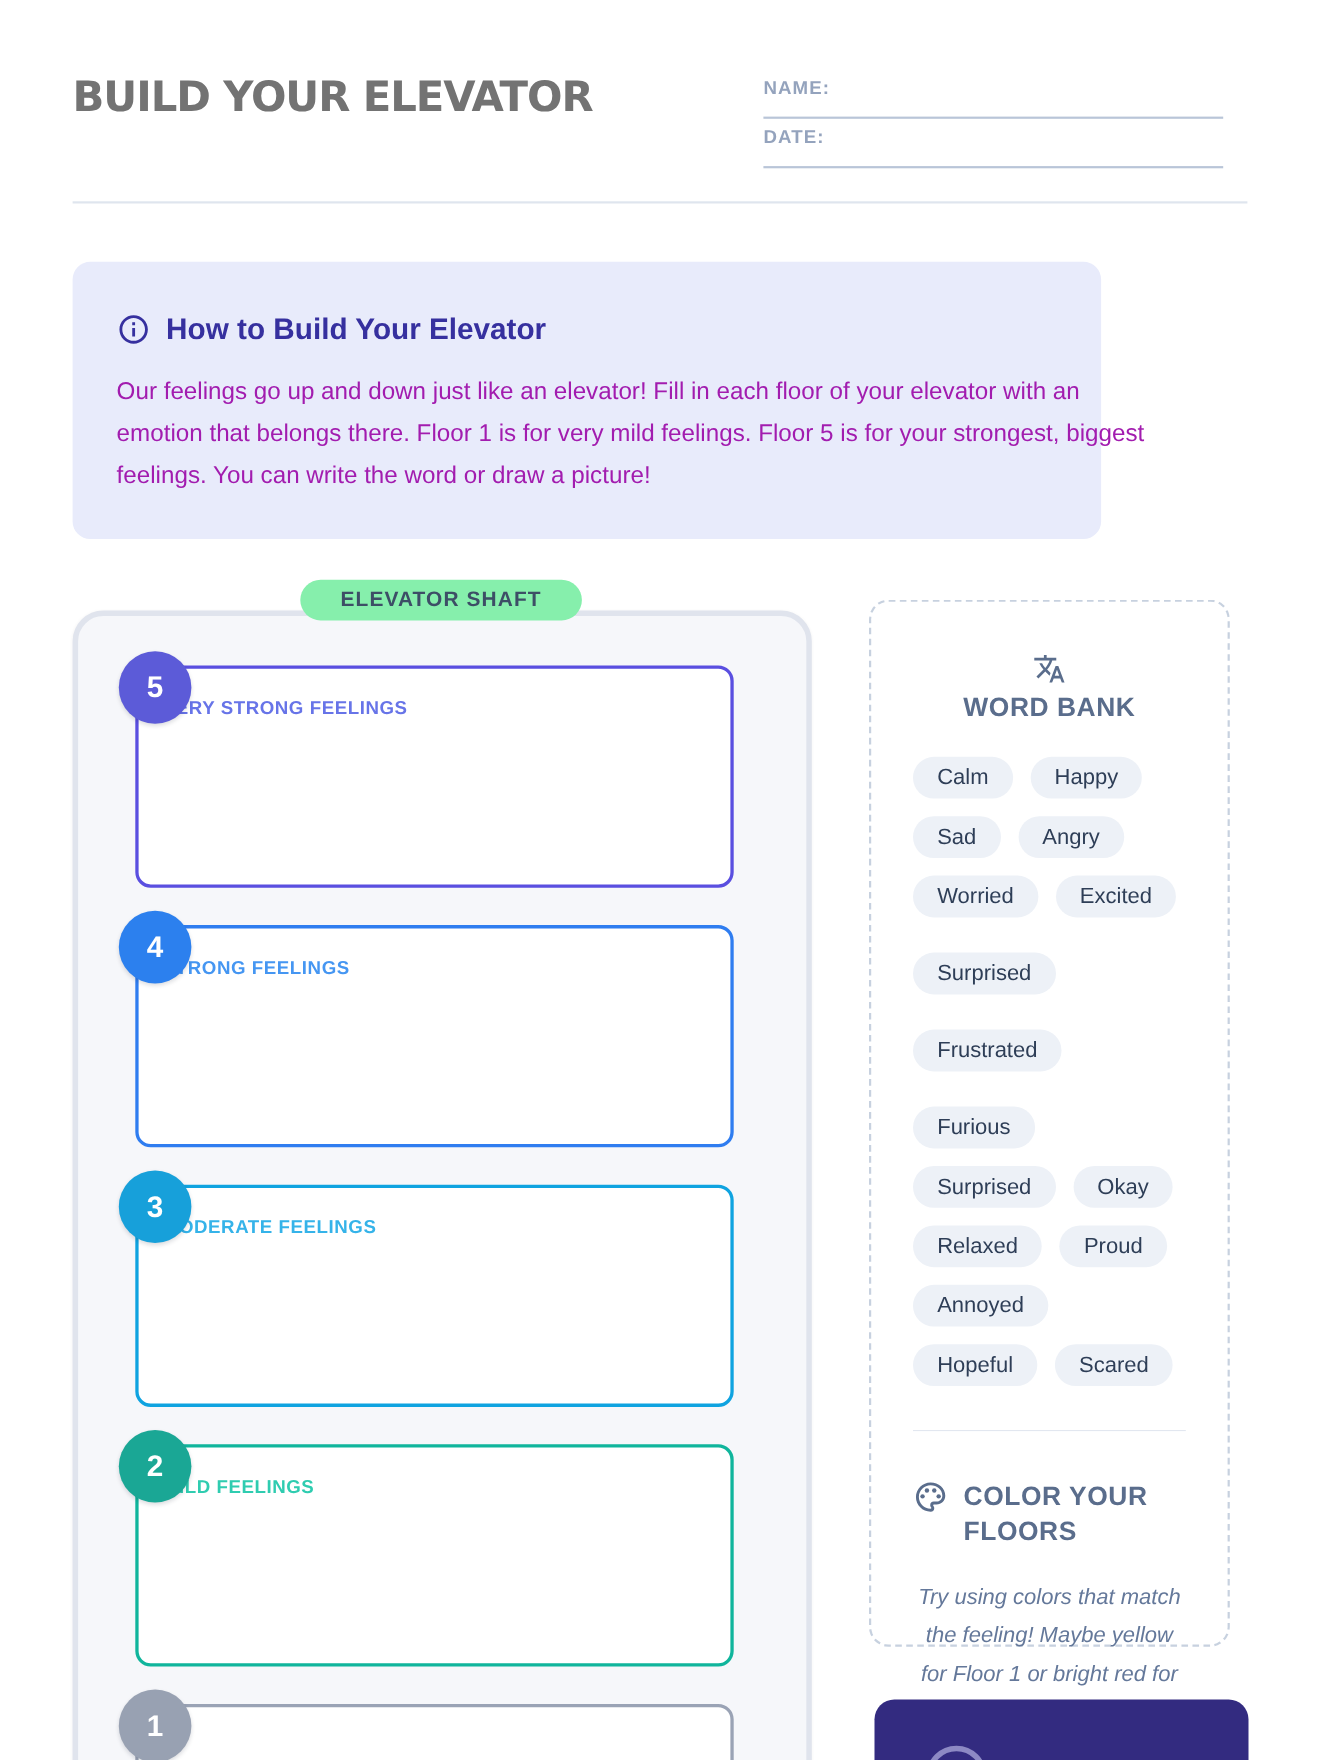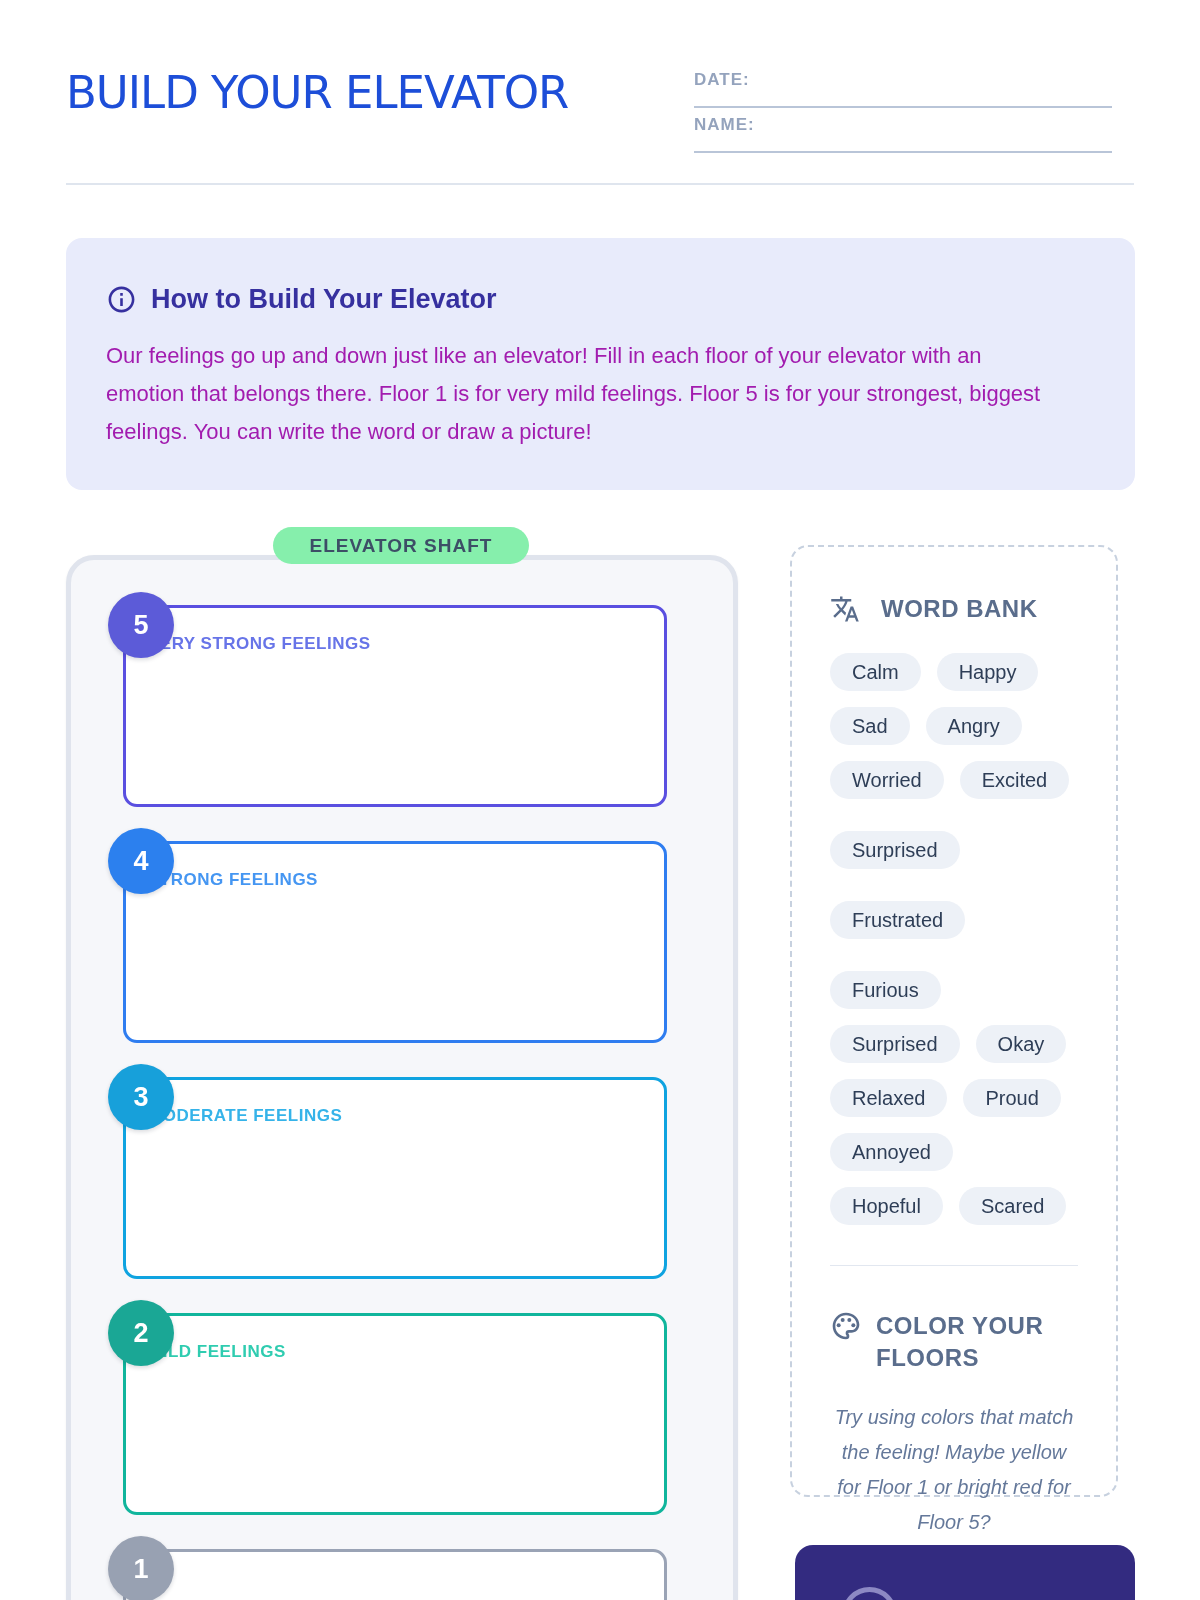--- a/index.html
+++ b/index.html
@@ -6,21 +6,21 @@
   html,body { background:#ffffff; }
   .page {
     position:relative; width:1200px; height:1600px; overflow:hidden;
     background:#ffffff; font-family:"Liberation Sans", sans-serif;
   }
 
   
   .title {
     position:absolute; left:66px; top:66px;
     font-family:"DejaVu Sans", sans-serif;
-    font-size:45px; font-weight:400; letter-spacing:-1px; color:#1d4ed8;
+    font-size:38px; font-weight:700; letter-spacing:-1px; color:#737373;
   }
   .subtitle {
     position:absolute; left:66px; top:128px;
     font-size:21px; font-weight:700; letter-spacing:3.5px; color:#4f46e5;
   }
   .fields { position:absolute; left:694px; top:70px; width:418px; }
   .field { position:relative; height:38px; margin-bottom:7px; }
   .field-label {
     font-size:17px; font-weight:700; letter-spacing:1px; color:#94a3bd;
   }
@@ -28,21 +28,21 @@
     position:absolute; left:0; right:0; bottom:0;
     border-bottom:2px solid #b9c5d8; height:0;
   }
   .header-divider {
     position:absolute; left:66px; top:183px; width:1068px;
     border-top:2px solid #dfe5ee;
   }
 
   
   .instruction {
-    position:absolute; left:66px; top:238px; width:1069px; height:252px;
+    position:absolute; left:66px; top:238px; width:935px; height:252px;
     background:#e8ebfb; border-radius:16px; padding:46px 40px 0 40px;
   }
   .instruction-head { display:flex; align-items:center; gap:14px; }
   .instruction-head svg { width:31px; height:31px; flex:none; }
   .instruction-heading { font-size:27px; font-weight:700; color:#36309f; }
   .instruction-body {
     margin-top:22px; width:955px;
     font-size:22px; line-height:38px; color:#a21caf;
   }
 
@@ -76,21 +76,21 @@
     font-size:27px; font-weight:700; color:#ffffff;
     box-shadow:0 2px 4px rgba(15,23,42,0.15);
   }
 
   
   .side-panel {
     position:absolute; left:790px; top:545px; width:328px; height:952px;
     border:2px dashed #c7d1df; border-radius:18px;
     padding:46px 38px 0 38px;
   }
-  .wb-head { display:flex; align-items:center; gap:21px; }
+  .wb-head { display:flex; align-items:center; gap:5px;flex-direction:column; }
   .wb-head svg { width:30px; height:30px; flex:none; }
   .panel-heading {
     font-size:24px; font-weight:800; letter-spacing:0.5px; color:#5a6d8c;
     line-height:32px;
   }
   .chips {
     margin-top:28px; display:flex; flex-wrap:wrap; gap:16px;
     align-content:flex-start;
   }
   .chip {
@@ -119,26 +119,26 @@
 </style>
 </head>
 <body>
 
 <div class="page">
 
   <div class="title">BUILD YOUR ELEVATOR</div>
 
   <div class="fields">
     <div class="field">
-      <span class="field-label">DATE:</span>
+      <span class="field-label">NAME:</span>
       <span></span>
       <div class="field-line"></div>
     </div>
     <div class="field">
-      <span class="field-label">NAME:</span>
+      <span class="field-label">DATE:</span>
       <span></span>
       <div class="field-line"></div>
     </div>
   </div>
 
   <div class="header-divider"></div>
 
   <div class="instruction">
     <div class="instruction-head">
       <svg viewBox="0 0 24 24" fill="#36309f">

